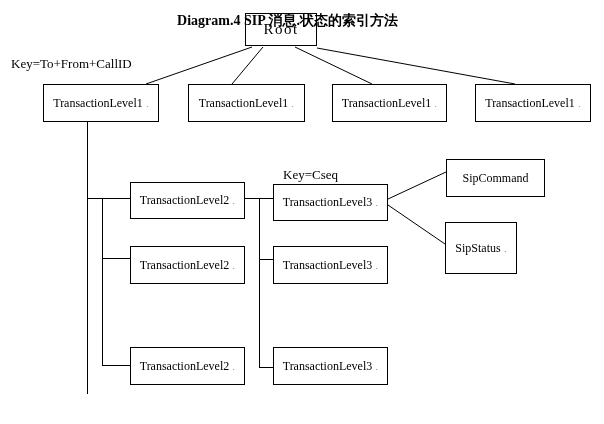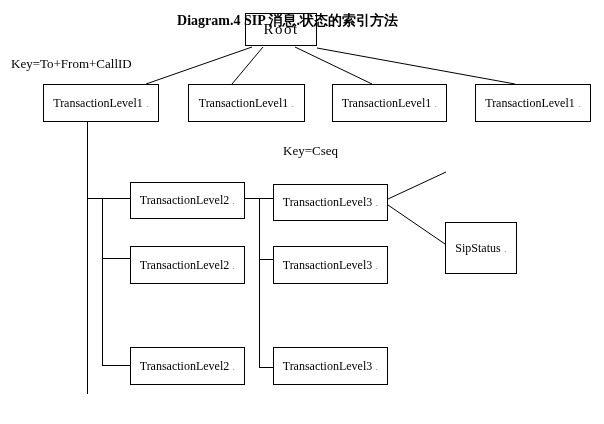--- a/index.html
+++ b/index.html
@@ -69,21 +69,21 @@
       <line x1="388" y1="187" x2="446" y2="160"></line>
       <line x1="388" y1="193" x2="445" y2="232"></line>
     </g>
   </svg>
 
   <div class="box root-box" style="left:245px;top:1px;width:72px;height:33px;">
     <span class="label">Root</span>
   </div>
 
   <div class="keylabel" style="left:11px;top:44px;">Key=To+From+CallID</div>
-  <div class="keylabel" style="left:283px;top:131px;">Key=Cseq</div>
+  <div class="keylabel" style="left:283px;top:155px;">Key=Cseq</div>
 
   <div class="box" style="left:43px;top:72px;width:116px;height:38px;">
     <span class="label">TransactionLevel1</span>
     <span class="dot">·</span>
   </div>
   <div class="box" style="left:188px;top:72px;width:117px;height:38px;">
     <span class="label">TransactionLevel1</span>
     <span class="dot">·</span>
   </div>
   <div class="box" style="left:332px;top:72px;width:115px;height:38px;">
@@ -114,20 +114,23 @@
   </div>
   <div class="box" style="left:273px;top:234px;width:115px;height:38px;">
     <span class="label">TransactionLevel3</span>
     <span class="dot">·</span>
   </div>
   <div class="box" style="left:273px;top:335px;width:115px;height:38px;">
     <span class="label">TransactionLevel3</span>
     <span class="dot">·</span>
   </div>
 
+  <div class="box" style="left:446px;top:147px;width:99px;height:38px;">
+    <span class="label">SipCommand</span>
+  </div>
   <div class="box" style="left:445px;top:210px;width:72px;height:52px;">
     <span class="label">SipStatus</span>
     <span class="dot">·</span>
   </div>
 
   <div class="caption">Diagram.4 SIP 消息.状态的索引方法</div>
 
 </div>
 
 </body></html>

